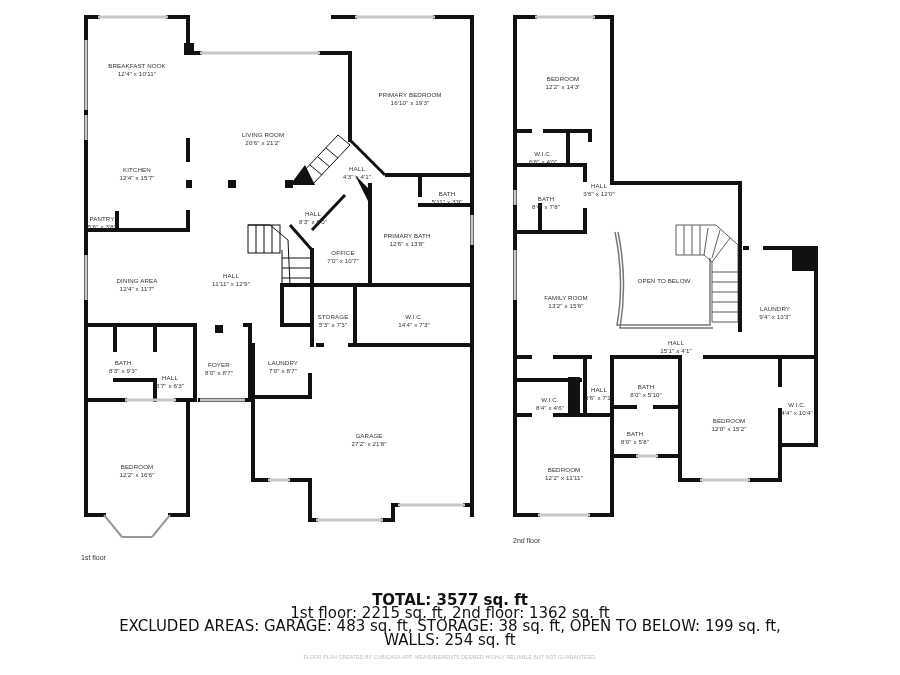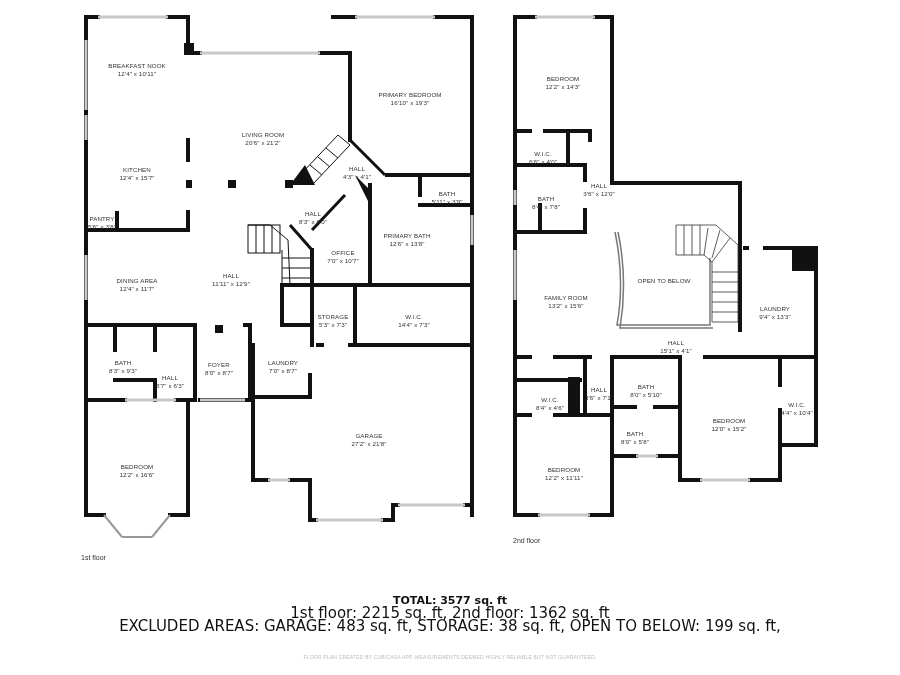--- a/index.html
+++ b/index.html
@@ -245,17 +245,18 @@
   <div class="room-label" style="left:599px;top:386px"><span>HALL</span><span class="dim">3'6" x 7'1"</span></div>
   <div class="room-label" style="left:646px;top:383px"><span>BATH</span><span class="dim">8'0" x 5'10"</span></div>
   <div class="room-label" style="left:635px;top:430px"><span>BATH</span><span class="dim">8'0" x 5'8"</span></div>
   <div class="room-label" style="left:729px;top:417px"><span>BEDROOM</span><span class="dim">12'0" x 15'2"</span></div>
   <div class="room-label" style="left:797px;top:401px"><span>W.I.C.</span><span class="dim">4'4" x 10'4"</span></div>
   <div class="room-label" style="left:564px;top:466px"><span>BEDROOM</span><span class="dim">12'2" x 11'11"</span></div>
   <div class="floor-label" style="left:513px;top:537px">2nd floor</div>
 </div>
 
 <div class="summary" style="top:594px">
-  <div style="font-size:11px;font-weight:bold;line-height:13px">TOTAL: 3577 sq. ft</div>
+  <div style="font-size:15px;font-weight:bold;line-height:13px">TOTAL: 3577 sq. ft</div>
   <div class="sum-line">1st floor: 2215 sq. ft, 2nd floor: 1362 sq. ft</div>
   <div class="sum-line">EXCLUDED AREAS: GARAGE: 483 sq. ft, STORAGE: 38 sq. ft, OPEN TO BELOW: 199 sq. ft,</div>
+  <div class="sum-line">WALLS: 254 sq. ft</div>
 </div>
 <div class="disclaimer">FLOOR PLAN CREATED BY CUBICASA APP. MEASUREMENTS DEEMED HIGHLY RELIABLE BUT NOT GUARANTEED.</div>
 
 </body></html>

